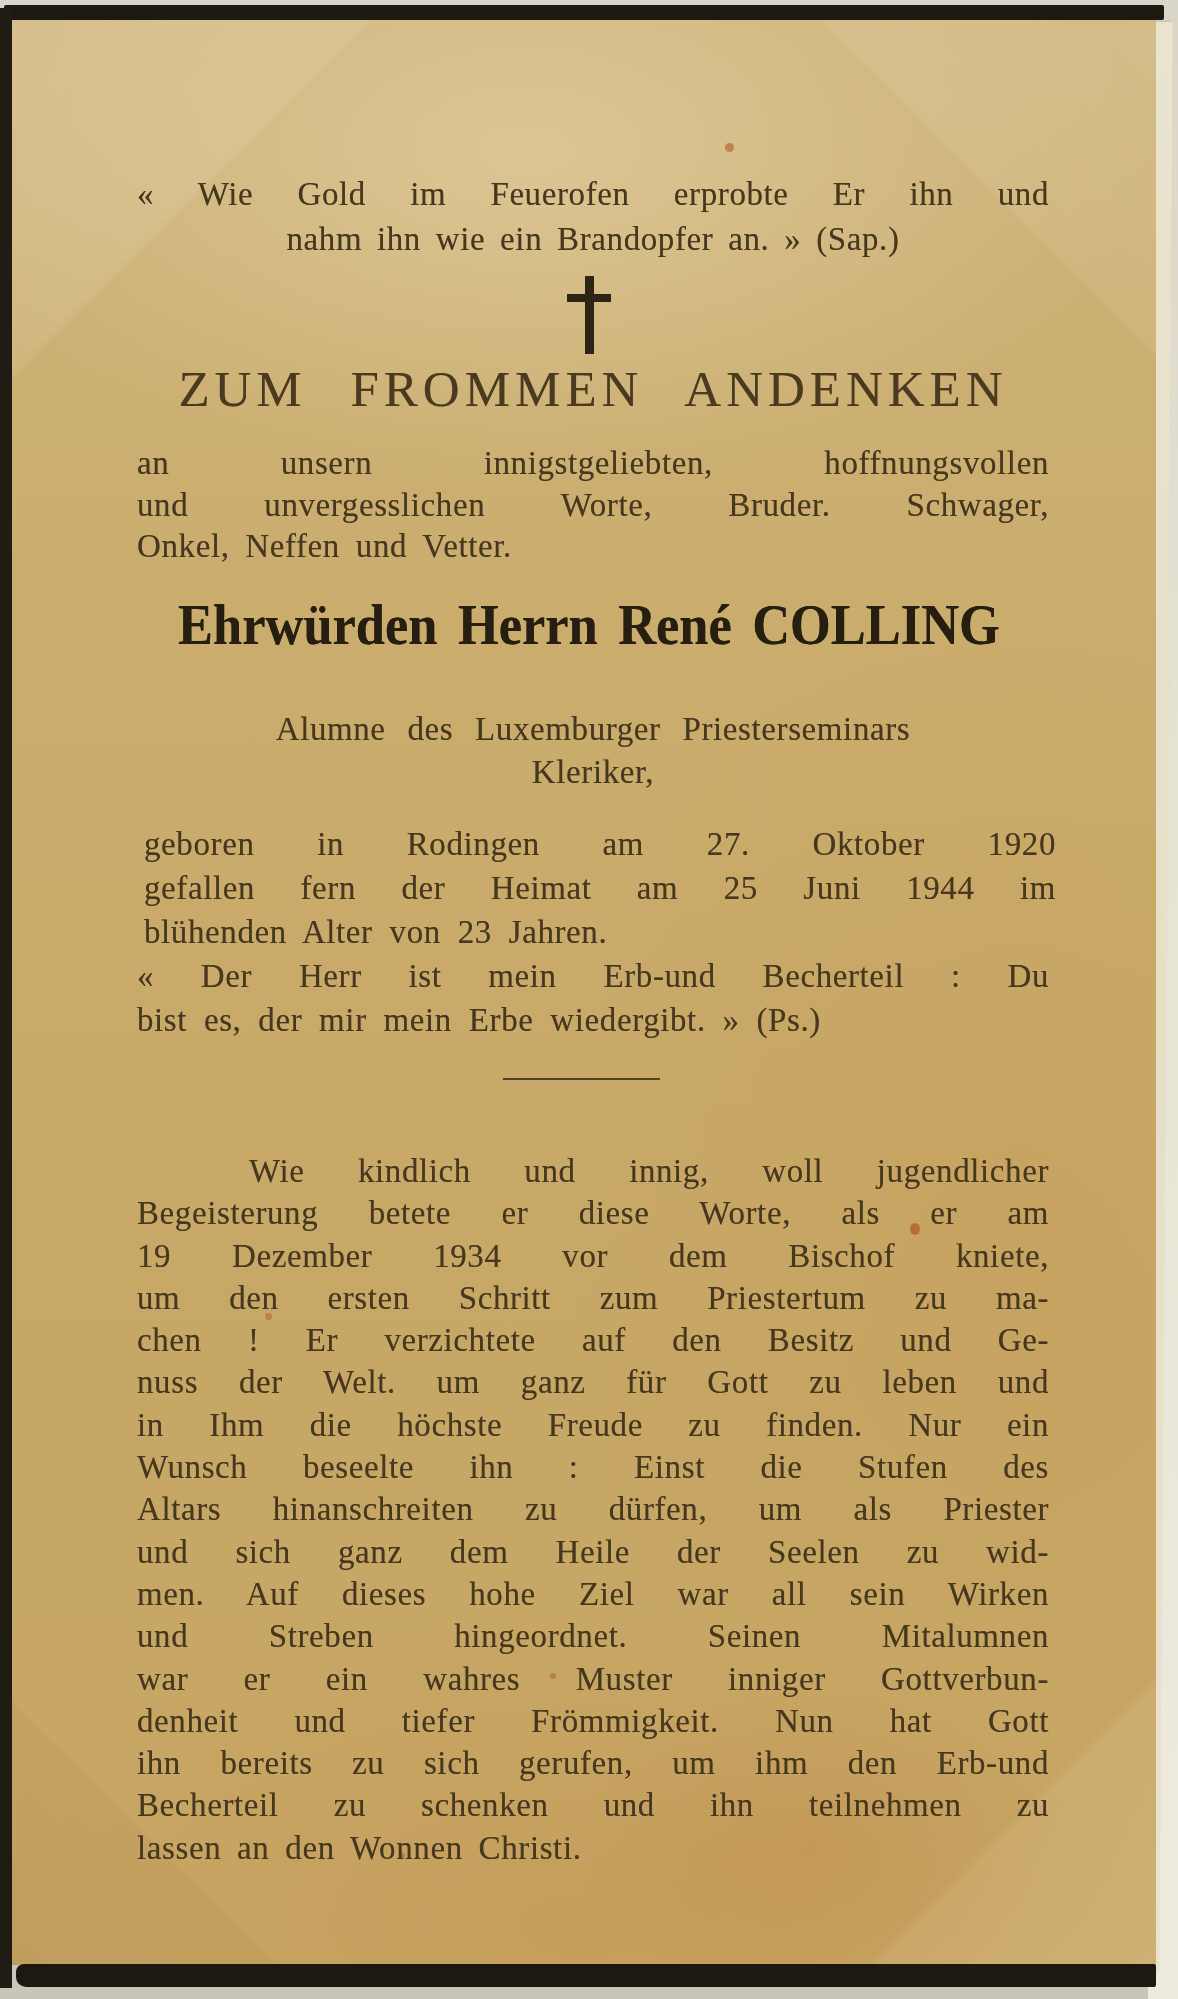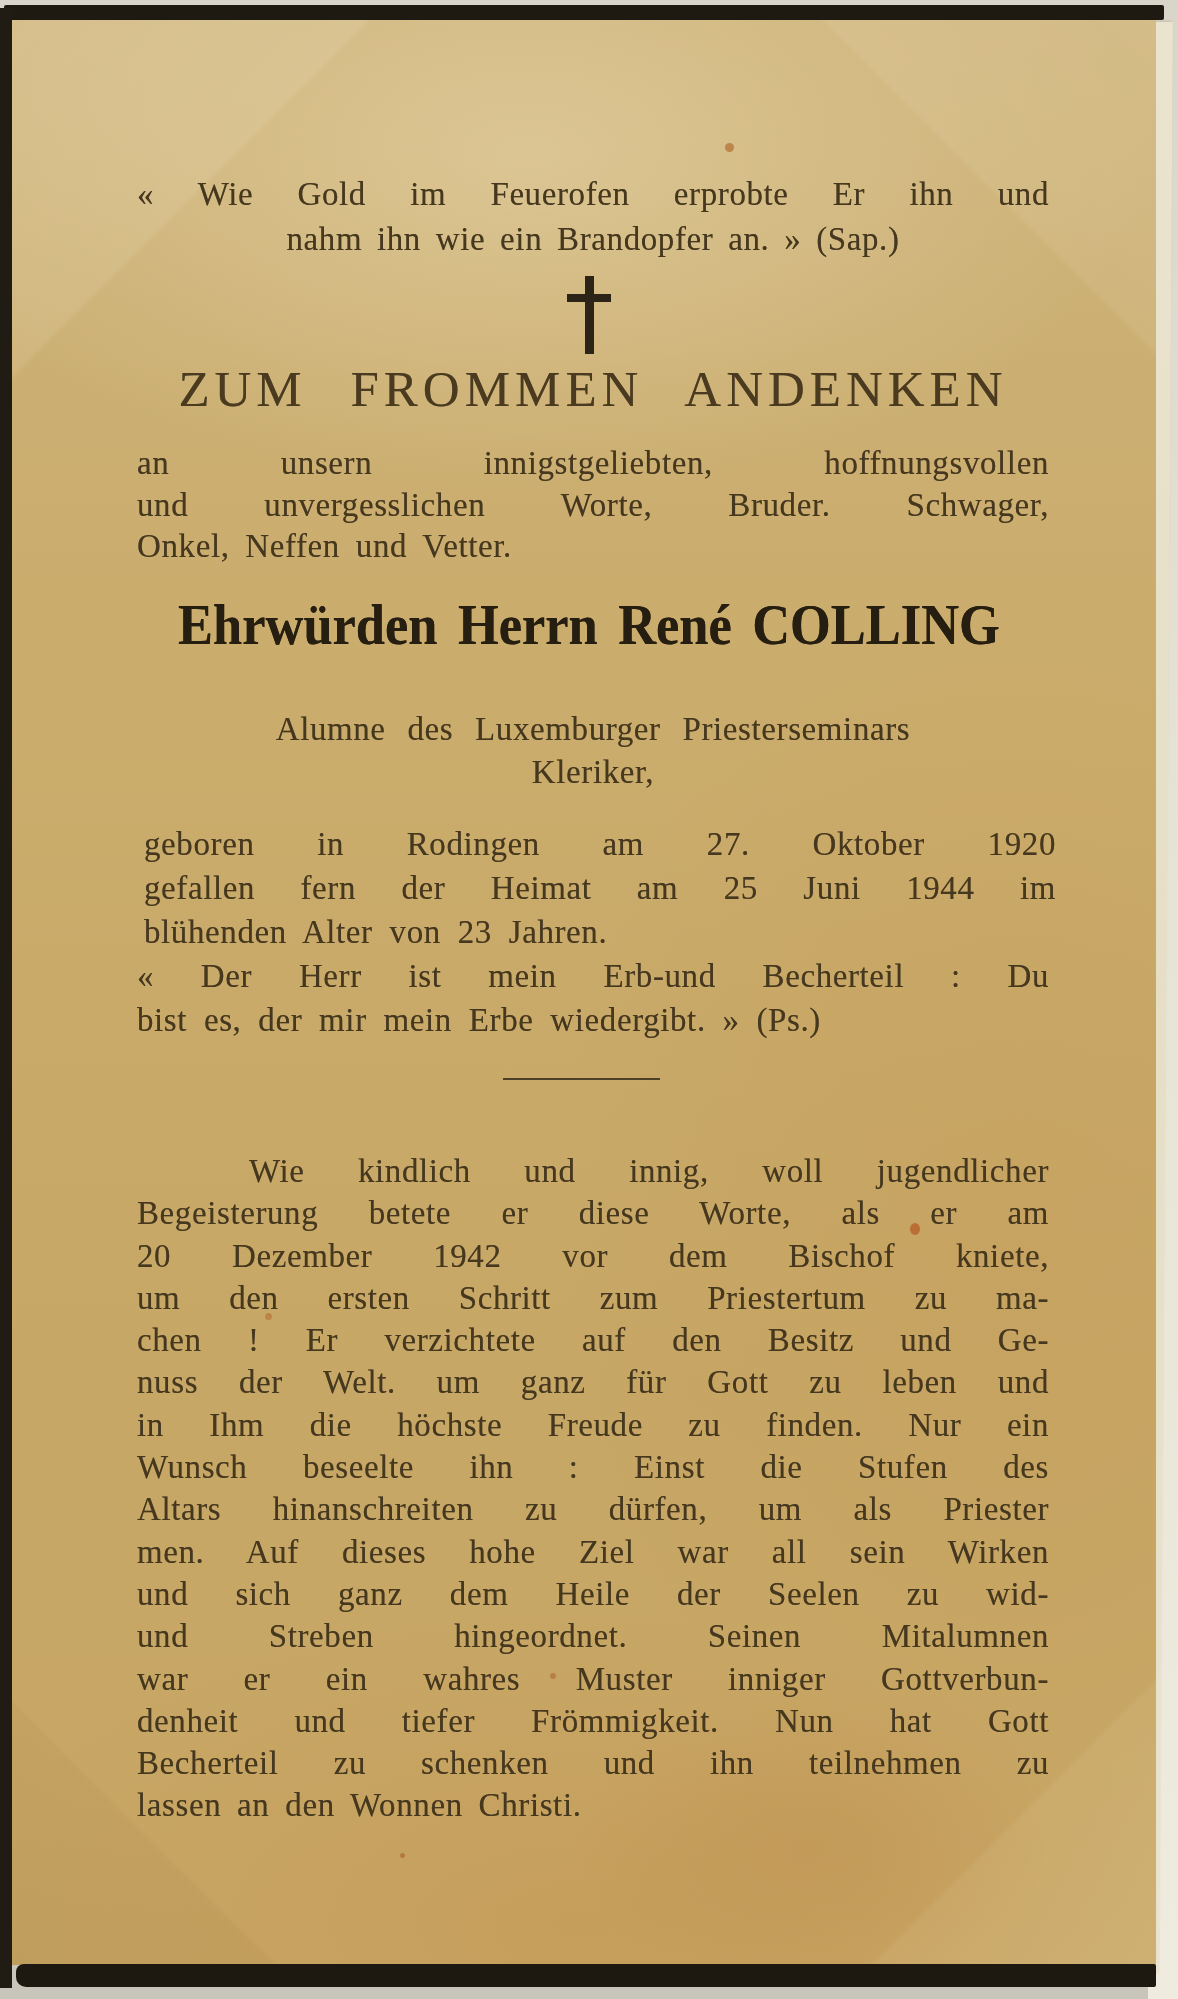--- a/index.html
+++ b/index.html
@@ -115,29 +115,30 @@
   <div class="txt col psalm">
     <div class="line just">« Der Herr ist mein Erb-und Becherteil : Du</div>
     <div class="line">bist es, der mir mein Erbe wiedergibt. » (Ps.)</div>
   </div>
 
   <div class="divider"></div>
 
   <div class="txt col body-block">
     <div class="line just indent">Wie kindlich und innig, woll jugendlicher</div>
     <div class="line just">Begeisterung betete er diese Worte, als er am</div>
-    <div class="line just">20 Dezember 1942 vor dem Bischof kniete,</div>
+    <div class="line just">19 Dezember 1934 vor dem Bischof kniete,</div>
     <div class="line just">um den ersten Schritt zum Priestertum zu ma-</div>
     <div class="line just">chen ! Er verzichtete auf den Besitz und Ge-</div>
     <div class="line just">nuss der Welt. um ganz für Gott zu leben und</div>
     <div class="line just">in Ihm die höchste Freude zu finden. Nur ein</div>
     <div class="line just">Wunsch beseelte ihn : Einst die Stufen des</div>
     <div class="line just">Altars hinanschreiten zu dürfen, um als Priester</div>
+    <div class="line just">und sich ganz dem Heile der Seelen zu wid-</div>
     <div class="line just">men. Auf dieses hohe Ziel war all sein Wirken</div>
-    <div class="line just">und sich ganz dem Heile der Seelen zu wid-</div>
     <div class="line just">und Streben hingeordnet. Seinen Mitalumnen</div>
     <div class="line just">war er ein wahres Muster inniger Gottverbun-</div>
     <div class="line just">denheit und tiefer Frömmigkeit. Nun hat Gott</div>
+    <div class="line just">ihn bereits zu sich gerufen, um ihm den Erb-und</div>
     <div class="line just">Becherteil zu schenken und ihn teilnehmen zu</div>
     <div class="line">lassen an den Wonnen Christi.</div>
   </div>
 
 </div>
 
 </body></html>

